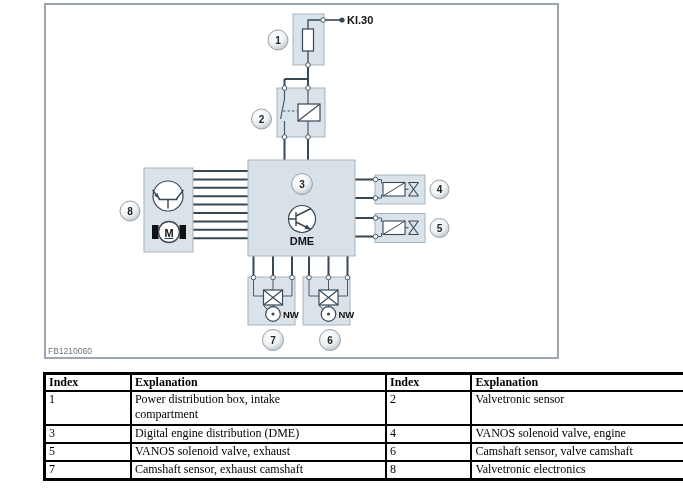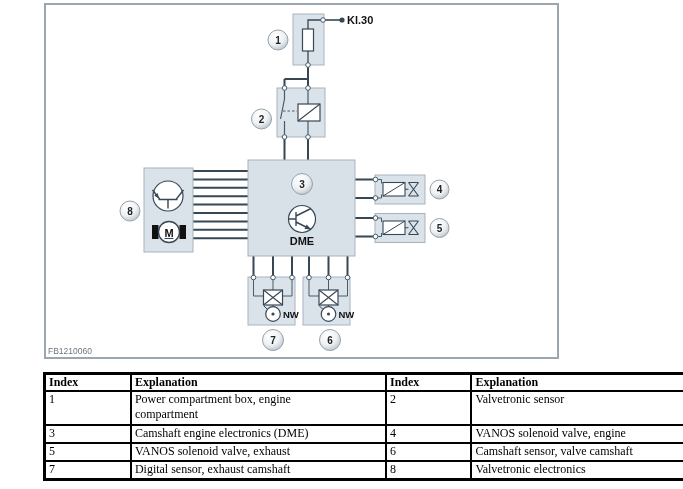--- a/index.html
+++ b/index.html
@@ -230,39 +230,39 @@
     </colgroup>
     <tbody>
         <tr>
       <th>Index</th>
       <th>Explanation</th>
       <th>Index</th>
       <th>Explanation</th>
     </tr>
     <tr class="row-tall">
       <td>1</td>
-      <td class="cell-exp">Power compartment box, engine
+      <td class="cell-exp">Power distribution box, intake
 compartment</td>
       <td>2</td>
       <td class="cell-exp">Valvetronic sensor</td>
     </tr>
     <tr class="row-std">
       <td>3</td>
-      <td class="cell-exp">Camshaft engine electronics (DME)</td>
+      <td class="cell-exp">Digital engine distribution (DME)</td>
       <td>4</td>
       <td class="cell-exp">VANOS solenoid valve, engine</td>
     </tr>
     <tr class="row-std">
       <td>5</td>
       <td class="cell-exp">VANOS solenoid valve, exhaust</td>
       <td>6</td>
       <td class="cell-exp">Camshaft sensor, valve camshaft</td>
     </tr>
     <tr class="row-std">
       <td>7</td>
-      <td class="cell-exp">Digital sensor, exhaust camshaft</td>
+      <td class="cell-exp">Camshaft sensor, exhaust camshaft</td>
       <td>8</td>
       <td class="cell-exp">Valvetronic electronics</td>
     </tr>
   </tbody>
     </table>
 
 </div>
 
 </body></html>

